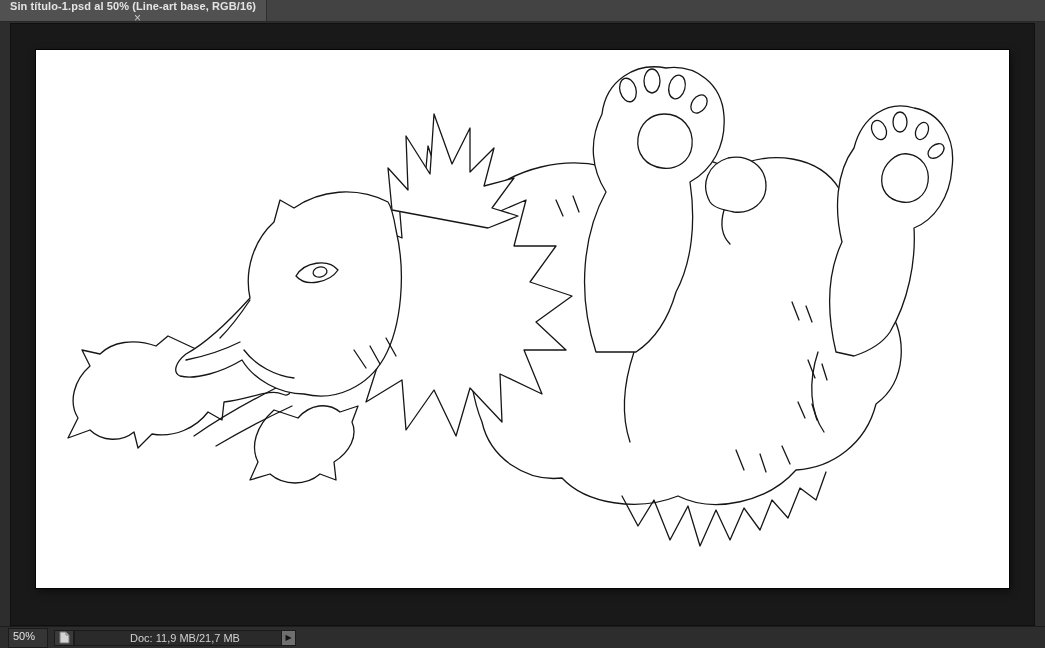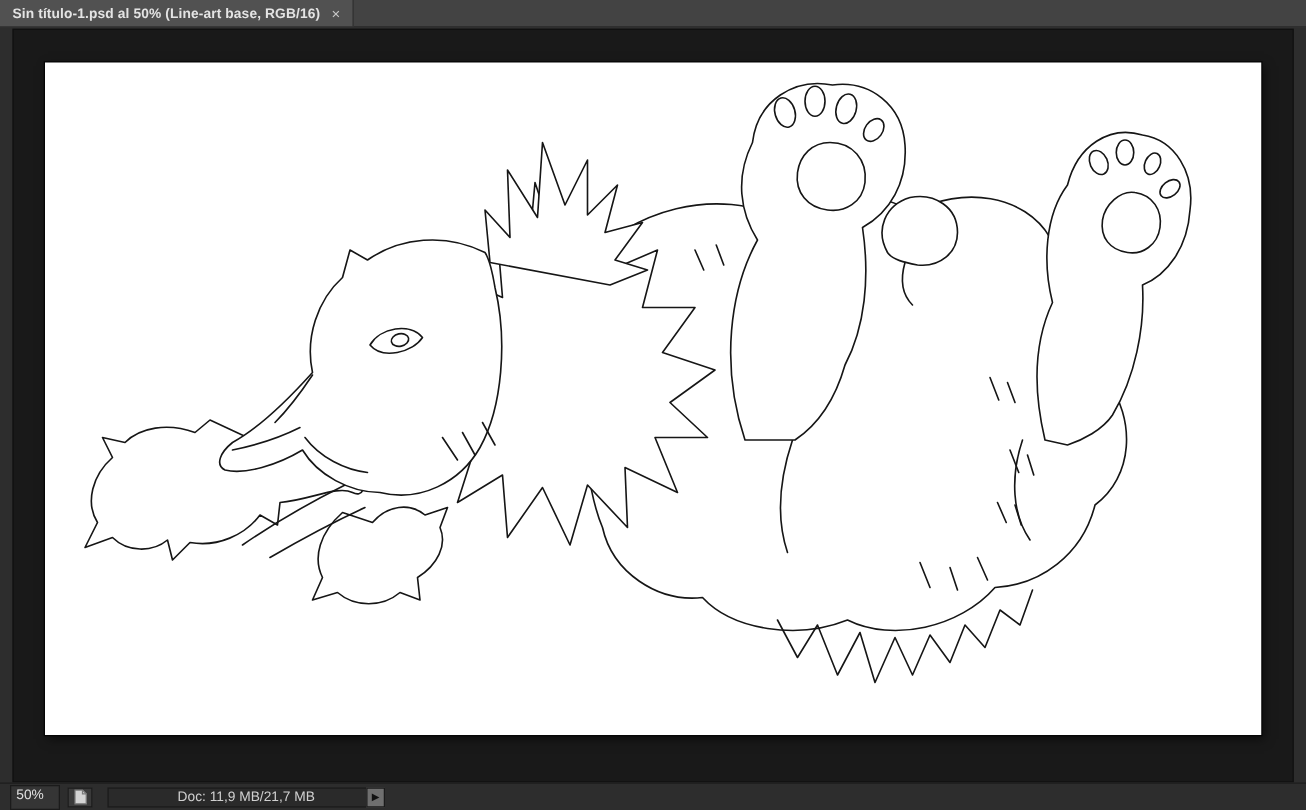--- a/index.html
+++ b/index.html
@@ -18,20 +18,21 @@
     border-bottom: 1px solid #282828;
     display: flex; align-items: stretch;
   }
   .tab {
     display: flex; align-items: center;
     background: #515151;
     border-right: 1px solid #2e2e2e;
     padding: 0 10px 0 10px;
     max-width: 320px;
     cursor: default;
+    flex-direction: column;
   }
   .tab-title {
     font-size: 11px; font-weight: 700; color: #e4e4e4;
     white-space: nowrap; letter-spacing: 0.1px;
   }
   .tab-close {
     margin-left: 9px; font-size: 12px; line-height: 12px;
     color: #c9c9c9; cursor: pointer;
   }
 
@@ -66,21 +67,21 @@
     cursor: text;
   }
   .status-icon {
     width: 20px; height: 16px; margin-left: 6px;
     background: #3a3a3a; border: 1px solid #1b1b1b;
     display: flex; align-items: center; justify-content: center;
     cursor: pointer;
   }
   .doc-field {
     position: relative;
-    width: 222px; height: 16px; margin-left: 12px;
+    width: 222px; height: 16px; margin-left: 0;
     background: #2a2a2a; border: 1px solid #1b1b1b;
     display: flex; align-items: center; justify-content: center;
   }
   .doc-text { font-size: 11px; color: #d0d0d0; white-space: nowrap; }
   .status-arrow {
     position: absolute; right: -1px; top: -1px;
     width: 15px; height: 16px;
     background: #6f6f6f; border: 1px solid #1b1b1b;
     color: #121212; font-size: 8px; line-height: 14px;
     text-align: center; cursor: pointer; font-family: "DejaVu Sans", sans-serif;

